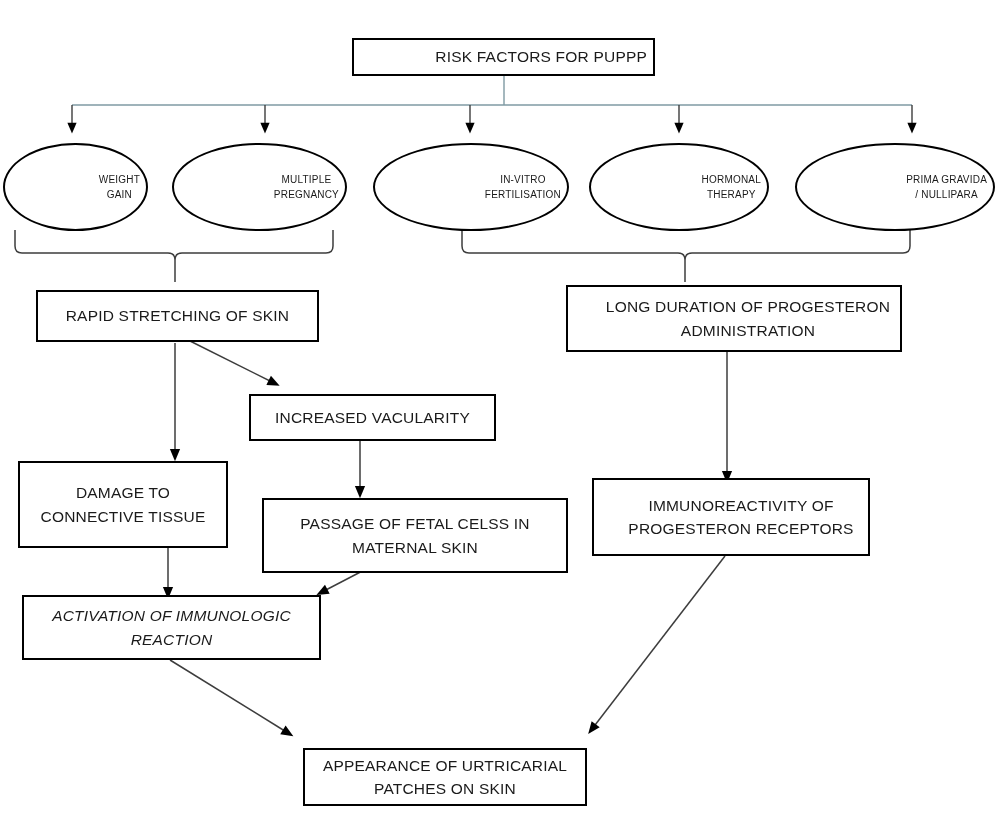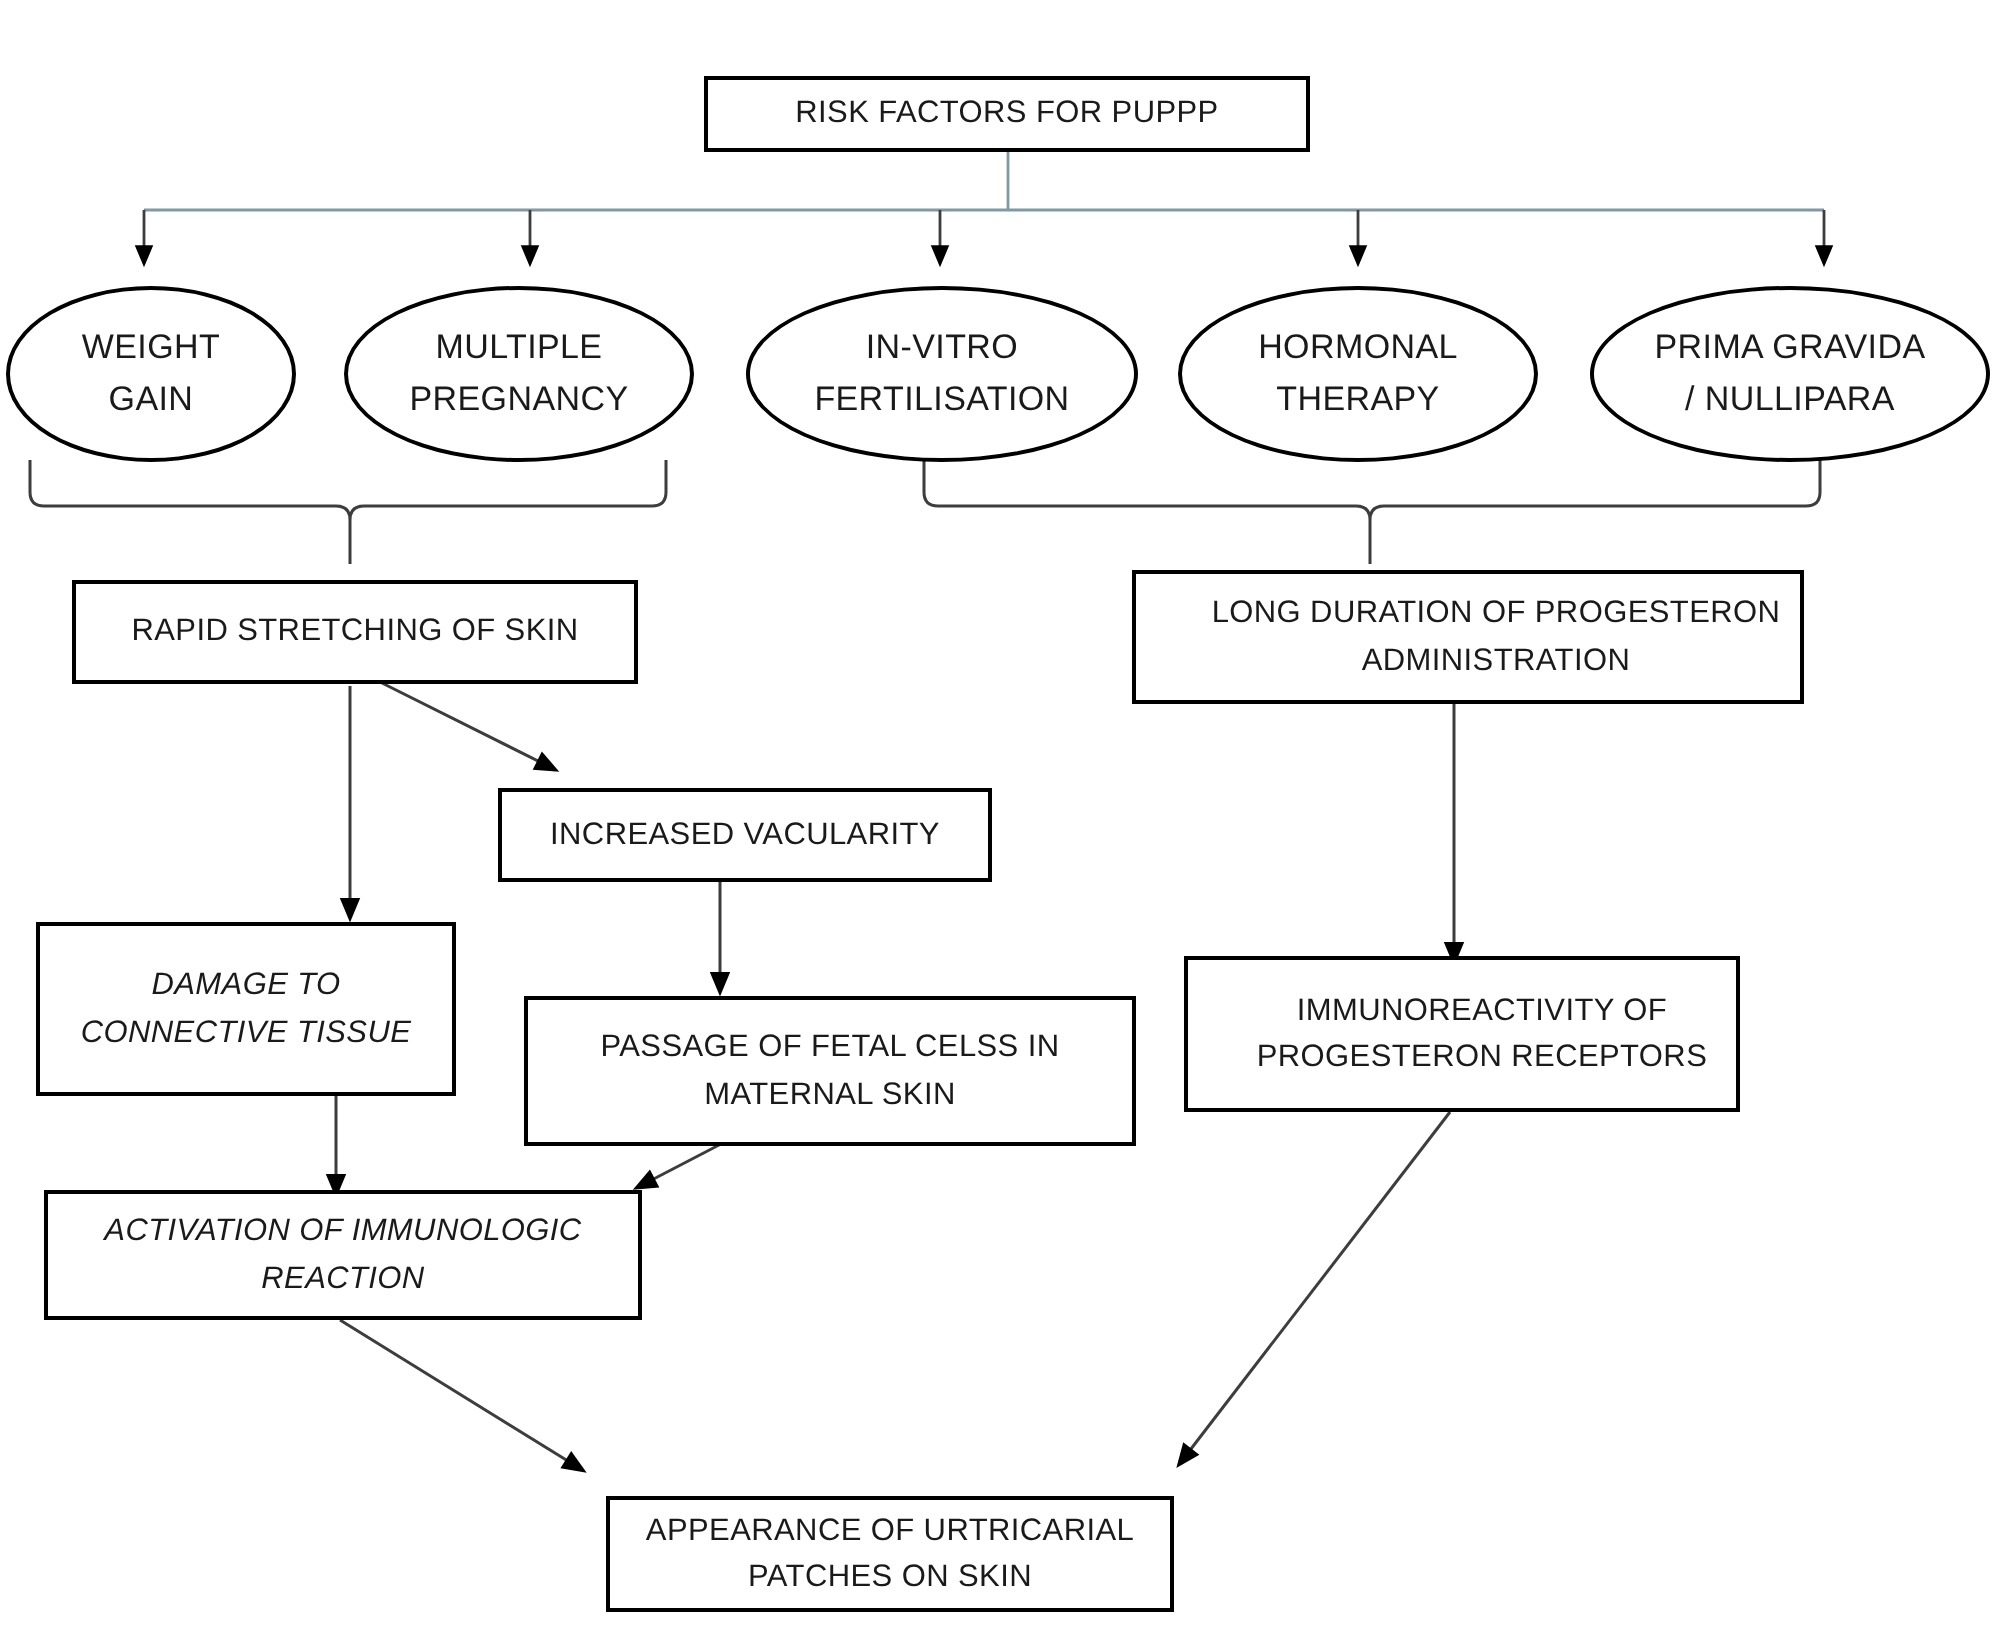--- a/index.html
+++ b/index.html
@@ -37,23 +37,24 @@
   }
   .box {
     border: 2.5px solid #000000;
     font-size: 15.5px;
     line-height: 1.5;
     letter-spacing: 0.2px;
   }
   .ellipse {
     border: 2.5px solid #000000;
     border-radius: 50%;
-    font-size: 17px;
+    font-size: 10px;
     line-height: 1.55;
     letter-spacing: 0.2px;
+    justify-content: flex-end;
   }
   .node span {
     display: block;
     padding: 0 6px;
   }
 </style>
 </head>
 <body>
 
 <div id="canvas">
@@ -100,21 +101,21 @@
 
     <path d="M372,566 L322,592" stroke="#3d3d3d" stroke-width="1.5" fill="none" marker-end="url(#ahs)"></path>
 
     <path d="M727,352 L727,477" stroke="#3d3d3d" stroke-width="1.5" fill="none" marker-end="url(#ahs)"></path>
 
     <path d="M170,660 L288,733" stroke="#3d3d3d" stroke-width="1.5" fill="none" marker-end="url(#ahs)"></path>
 
     <path d="M725,556 L592,729" stroke="#3d3d3d" stroke-width="1.5" fill="none" marker-end="url(#ahs)"></path>
   </svg>
 
-  <div class="node box" style="left:352px; top:38px; width:303px; height:38px;">
+  <div class="node box" style="left:352px; top:38px; width:303px; height:38px;justify-content:flex-end;">
     <span>RISK FACTORS FOR PUPPP</span>
   </div>
 
   <div class="node ellipse" style="left:3px; top:143px; width:145px; height:88px;">
     <span>WEIGHT<br>GAIN</span>
   </div>
 
   <div class="node ellipse" style="left:172px; top:143px; width:175px; height:88px;">
     <span>MULTIPLE<br>PREGNANCY</span>
   </div>
@@ -136,21 +137,21 @@
   </div>
 
   <div class="node box" style="left:566px; top:285px; width:336px; height:67px;padding-left:28px;">
     <span>LONG DURATION OF PROGESTERON<br>ADMINISTRATION</span>
   </div>
 
   <div class="node box" style="left:225px; top:394px; width:247px; height:47px;margin-left:24px;">
     <span>INCREASED VACULARITY</span>
   </div>
 
-  <div class="node box" style="left:18px; top:461px; width:210px; height:87px;font-style:italic;">
+  <div class="node box" style="left:18px; top:461px; width:210px; height:87px;">
     <span>DAMAGE TO<br>CONNECTIVE TISSUE</span>
   </div>
 
   <div class="node box" style="left:262px; top:498px; width:306px; height:75px;">
     <span>PASSAGE OF FETAL CELSS IN<br>MATERNAL SKIN</span>
   </div>
 
   <div class="node box" style="left:592px; top:478px; width:278px; height:78px;padding-left:20px;">
     <span>IMMUNOREACTIVITY OF<br>PROGESTERON RECEPTORS</span>
   </div>

